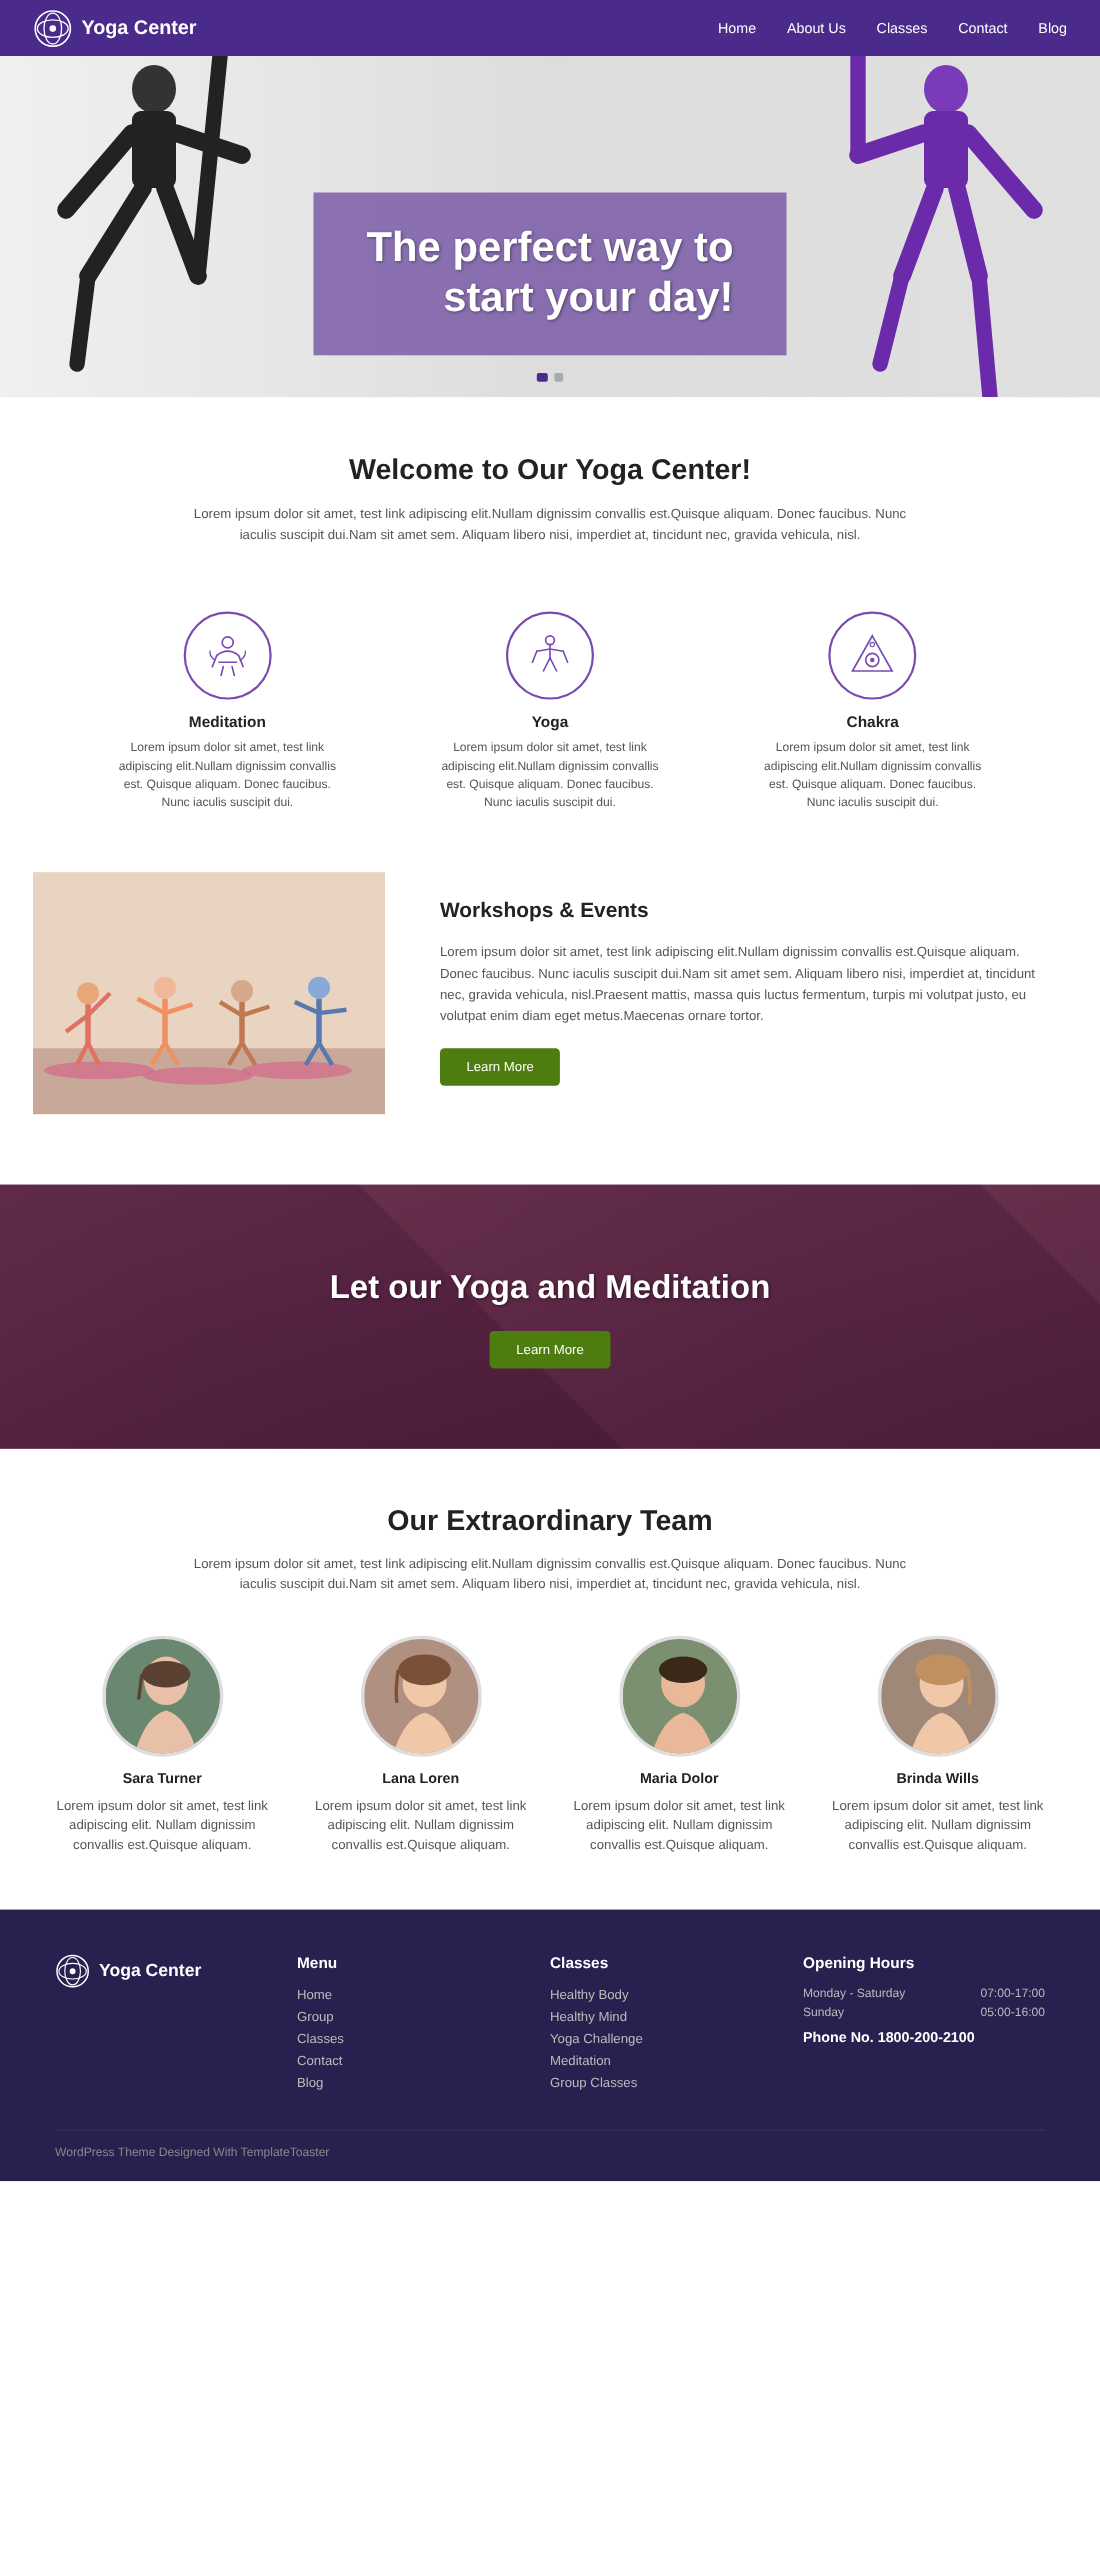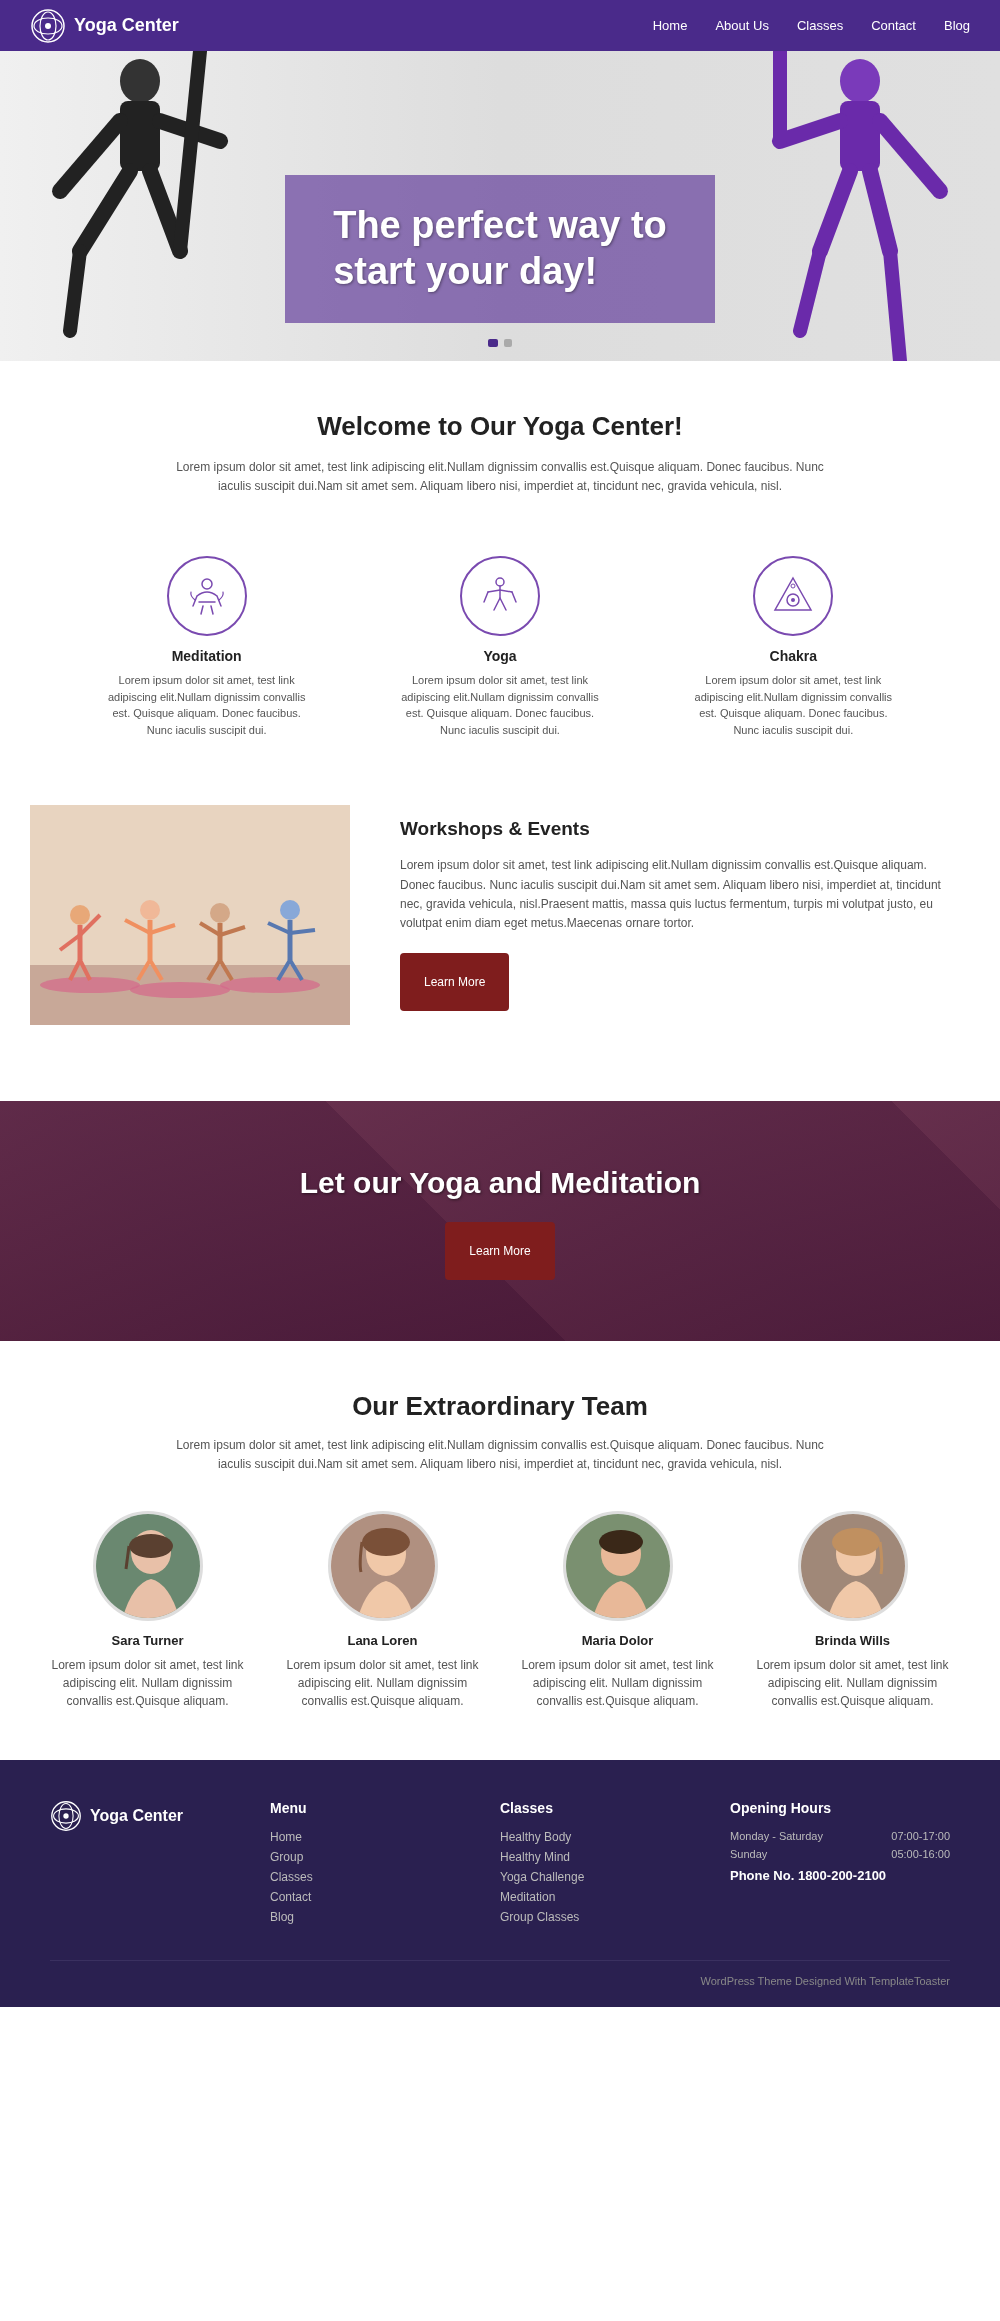--- a/index.html
+++ b/index.html
@@ -46,21 +46,21 @@
     .hero-bg {
       position: absolute;
       inset: 0;
       background: linear-gradient(to right, #f0f0f0, #ddd, #e0e0e0);
     }
     .hero-overlay {
       position: relative;
       z-index: 2;
       background: rgba(90, 50, 150, 0.65);
       padding: 28px 48px;
-      text-align: left;
+      text-align: right;
       margin-top: 86px;
     }
     .hero-overlay h1 {
       color: white;
       font-size: 38px;
       font-weight: bold;
       line-height: 1.2;
       text-shadow: 1px 1px 3px rgba(0,0,0,0.4);
     }
     .hero-dots {
@@ -150,24 +150,24 @@
       margin-bottom: 16px;
       color: #222;
     }
     .workshops-content p {
       font-size: 12px;
       color: #555;
       line-height: 1.6;
       margin-bottom: 20px;
     }
     .btn-purple {
-      background-color: #7f1d1d;
+      background-color: #4d7c0f;
       color: white;
       border: none;
-      padding: 22px 24px;
+      padding: 10px 24px;
       font-size: 12px;
       border-radius: 4px;
       cursor: pointer;
     }
 
     
     .meditation-banner {
       background: linear-gradient(to right, rgba(100, 50, 80, 0.75), rgba(80, 30, 60, 0.8)),
                   linear-gradient(135deg, #8b4560 0%, #6b3050 50%, #4a2040 100%);
       height: 240px;
@@ -289,21 +289,21 @@
     }
     .phone-number {
       font-size: 13px;
       font-weight: bold;
       color: white;
       margin-top: 8px;
     }
     .footer-bottom {
       border-top: 1px solid #3a3060;
       padding-top: 14px;
-      text-align: right;
+      text-align: left;
       font-size: 11px;
       color: #888;
     }
 
     
     .yoga-class-image {
       width: 320px;
       height: 220px;
       background: #e8d4b8;
       position: relative;

